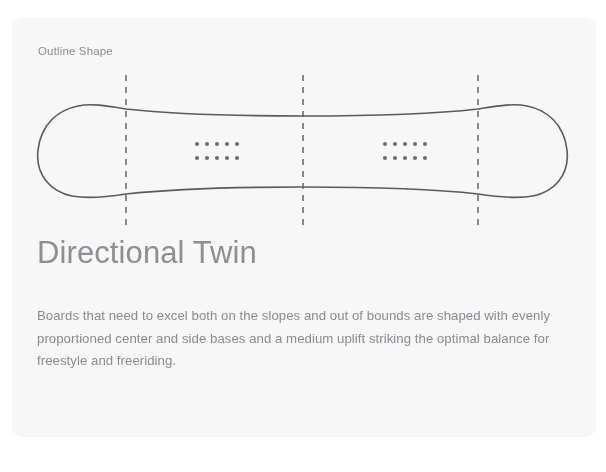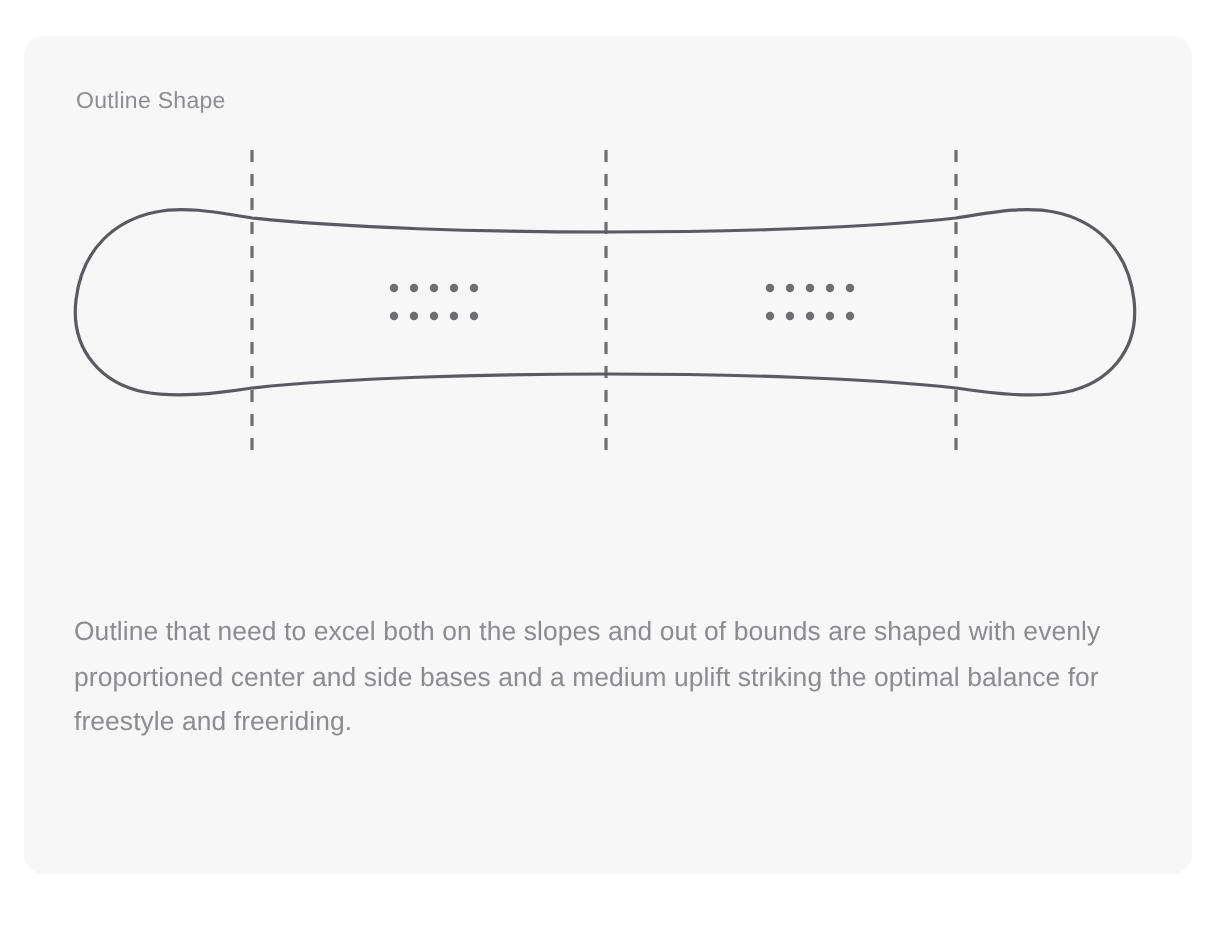--- a/index.html
+++ b/index.html
@@ -126,16 +126,17 @@
         <circle cx="373" cy="96" r="2.1"></circle>
         <circle cx="383" cy="96" r="2.1"></circle>
         <circle cx="393" cy="96" r="2.1"></circle>
         <circle cx="403" cy="96" r="2.1"></circle>
         <circle cx="413" cy="96" r="2.1"></circle>
       </g>
 
     </svg>
   </div>
 
+  <div class="shape-title">Directional Twin</div>
 
-  <div class="shape-desc">Outline that need to excel both on the slopes and out of bounds are shaped with evenly proportioned center and side bases and a medium uplift striking the optimal balance for freestyle and freeriding.</div>
+  <div class="shape-desc">Boards that need to excel both on the slopes and out of bounds are shaped with evenly proportioned center and side bases and a medium uplift striking the optimal balance for freestyle and freeriding.</div>
 
 </div>
 
 </body></html>

